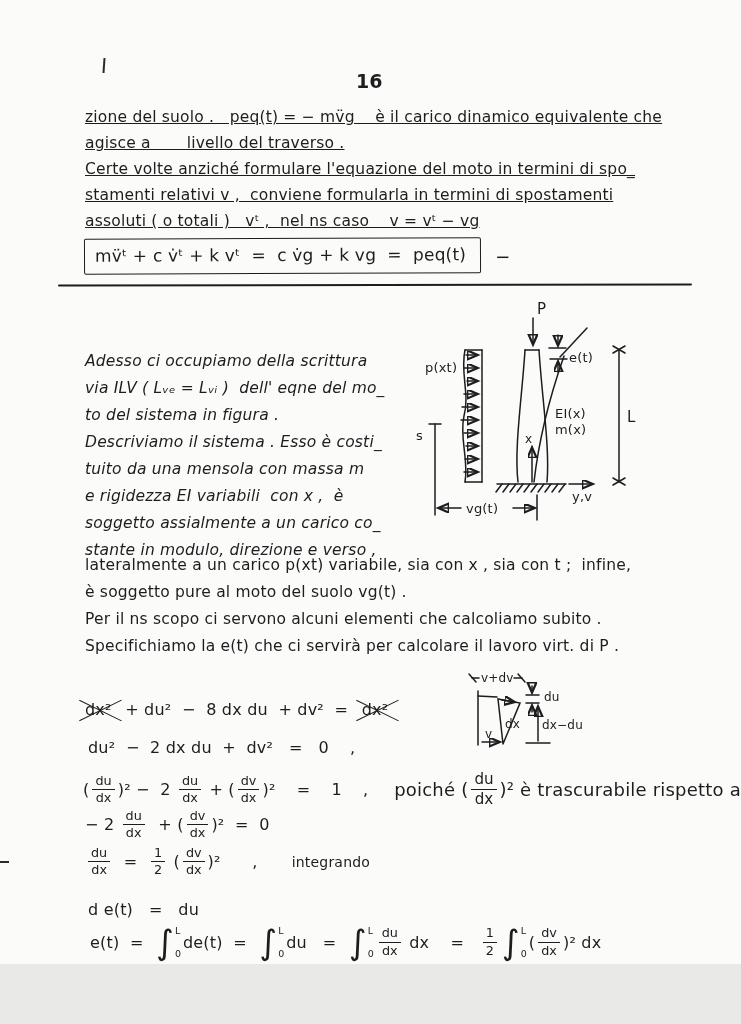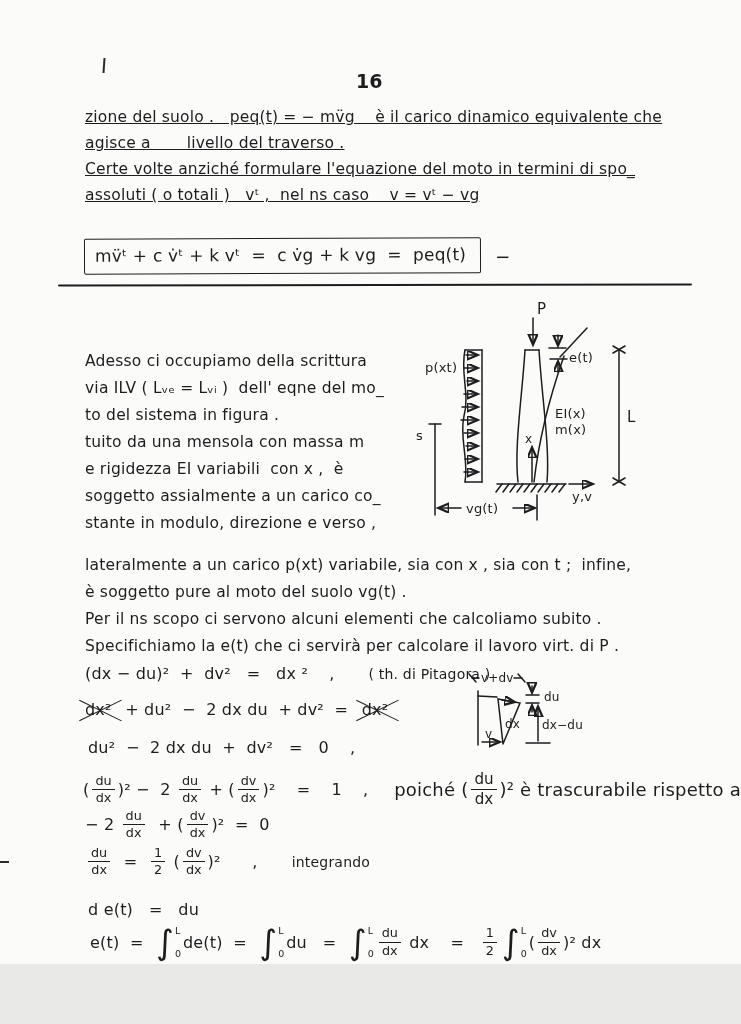--- a/index.html
+++ b/index.html
@@ -46,36 +46,38 @@
 
   <div class="abs stray" style="left:103px;top:58px;width:2px;height:15px;transform:rotate(4deg);"></div>
   <div class="abs stray" style="left:0px;top:861px;width:9px;height:2px;"></div>
 
   <div class="abs page-number" style="left:356px;top:70px;">16</div>
 
   <div class="abs para intro" style="left:85px;top:104px;">
     <div class="tline">zione del suolo .   peq(t) = − mv̈g    è il carico dinamico equivalente che</div>
     <div class="tline">agisce a       livello del traverso .</div>
     <div class="tline">Certe volte anziché formulare l'equazione del moto in termini di spo_</div>
+    <div class="tline">stamenti relativi v ,  conviene formularla in termini di spostamenti</div>
     <div class="tline">assoluti ( o totali )   vᵗ ,  nel ns caso    v = vᵗ − vg</div>
   </div>
 
   <div class="abs eq-row" style="left:84px;top:238px;">
     <div class="eq-box">
       <span class="t">mv̈ᵗ + c v̇ᵗ + k vᵗ  =  c v̇g + k vg  =  peq(t)</span>
     </div>
     <span class="after-dash">−</span>
   </div>
 
   <div class="abs separator" style="left:58px;top:284px;width:634px;height:2.4px;"></div>
 
-  <div class="abs para leftcol" style="left:85px;top:348px;">
+  <div class="abs para leftcol" style="left:85px;top:348px;font-style:italic;">
     <div class="tline">Adesso ci occupiamo della scrittura</div>
     <div class="tline">via ILV ( Lᵥₑ = Lᵥᵢ )  dell' eqne del mo_</div>
     <div class="tline">to del sistema in figura .</div>
+    <div class="tline">Descriviamo il sistema . Esso è costi_</div>
     <div class="tline">tuito da una mensola con massa m</div>
     <div class="tline">e rigidezza EI variabili  con x ,  è</div>
     <div class="tline">soggetto assialmente a un carico co_</div>
     <div class="tline">stante in modulo, direzione e verso ,</div>
   </div>
 
   <svg class="abs" style="left:403px;top:298px;" width="292" height="252" viewBox="0 0 292 252">
     <defs>
       <marker id="ah" markerWidth="9" markerHeight="8" refX="6.5" refY="3" orient="auto">
         <path d="M0,0 L7,3 L0,6 z" fill="#1d1d1f" stroke="none"></path>
@@ -166,24 +168,20 @@
     <text x="63" y="215">vg(t)</text>
   </svg>
 
   <div class="abs para fullw" style="left:85px;top:552px;">
     <div class="tline">lateralmente a un carico p(xt) variabile, sia con x , sia con t ;  infine,</div>
     <div class="tline">è soggetto pure al moto del suolo vg(t) .</div>
     <div class="tline">Per il ns scopo ci servono alcuni elementi che calcoliamo subito .</div>
     <div class="tline">Specifichiamo la e(t) che ci servirà per calcolare il lavoro virt. di P .</div>
   </div>
 
-  <div class="abs drow" style="left:85px;top:664px;">
-    <span class="t">(dx − du)²  +  dv²   =   dx ²    ,</span>
-    <span class="t note gap34" style="font-size:14px;">( th. di Pitagora )</span>
-  </div>
 
   <svg class="abs" style="left:452px;top:657px;" width="160" height="115" viewBox="0 0 160 115">
     <defs>
       <marker id="ah2" markerWidth="9" markerHeight="8" refX="6.5" refY="3" orient="auto">
         <path d="M0,0 L7,3 L0,6 z" fill="#1d1d1f" stroke="none"></path>
       </marker>
     </defs>
     <g stroke-width="1.2">
       <line x1="20" y1="21" x2="27" y2="21"></line>
         <line x1="62" y1="21" x2="70" y2="21"></line>
@@ -207,21 +205,21 @@
       <line x1="86" y1="84" x2="86" y2="50" marker-end="url(#ah2)"></line>
       <line x1="74" y1="86" x2="98" y2="86"></line>
     </g>
     <text x="90" y="72" class="lbl12">dx−du</text>
     <line x1="30" y1="85" x2="47" y2="85" stroke-width="1.2" marker-end="url(#ah2)"></line>
     <text x="33" y="81" class="lbl12">v</text>
   </svg>
 
   <div class="abs drow" style="left:82px;top:700px;">
     <span class="t struck">dx²</span>
-    <span class="t">  + du²  −  2 dx du  + dv²  =  </span>
+    <span class="t">  + du²  −  8 dx du  + dv²  =  </span>
     <span class="t struck">dx²</span>
   </div>
 
   <div class="abs drow" style="left:88px;top:738px;">
     <span class="t">du²  −  2 dx du  +  dv²   =   0    ,</span>
   </div>
 
   <div class="abs drow" style="left:83px;top:771px;">
     <span class="t">(</span>
     <span class="frac">

